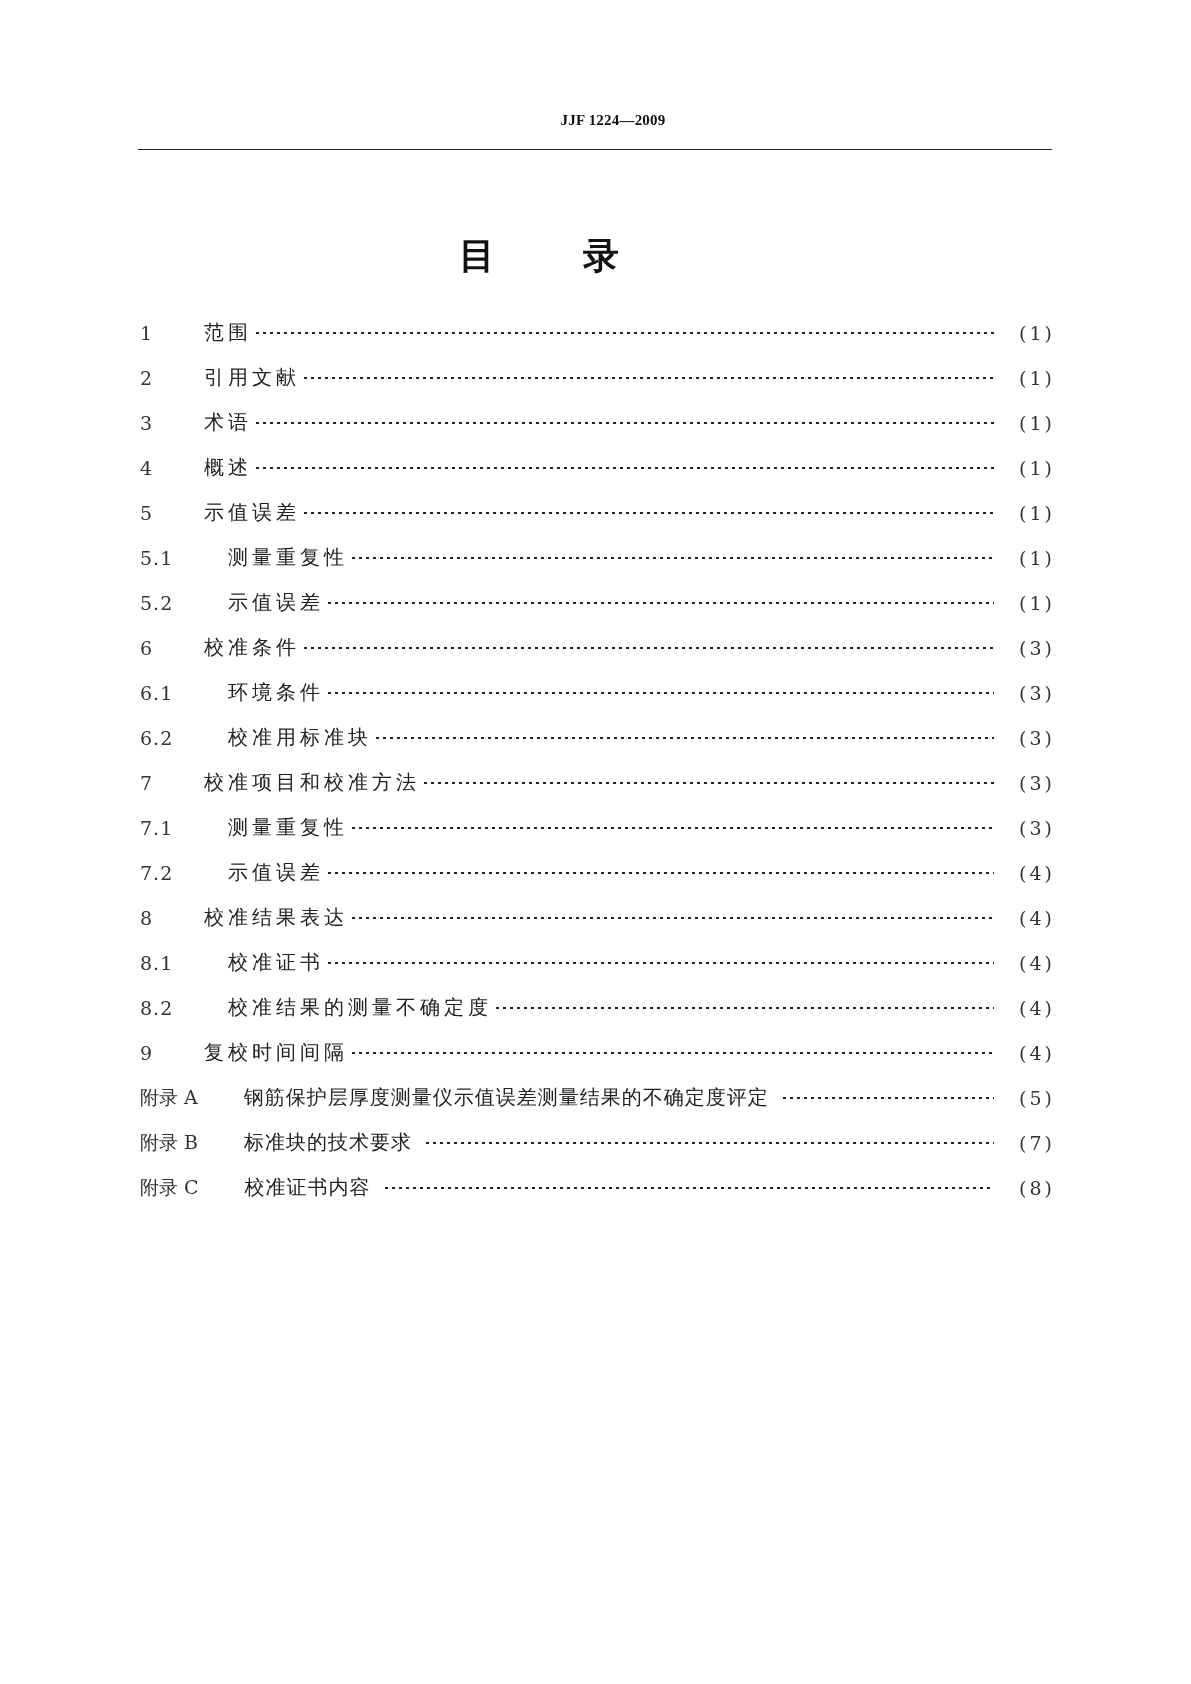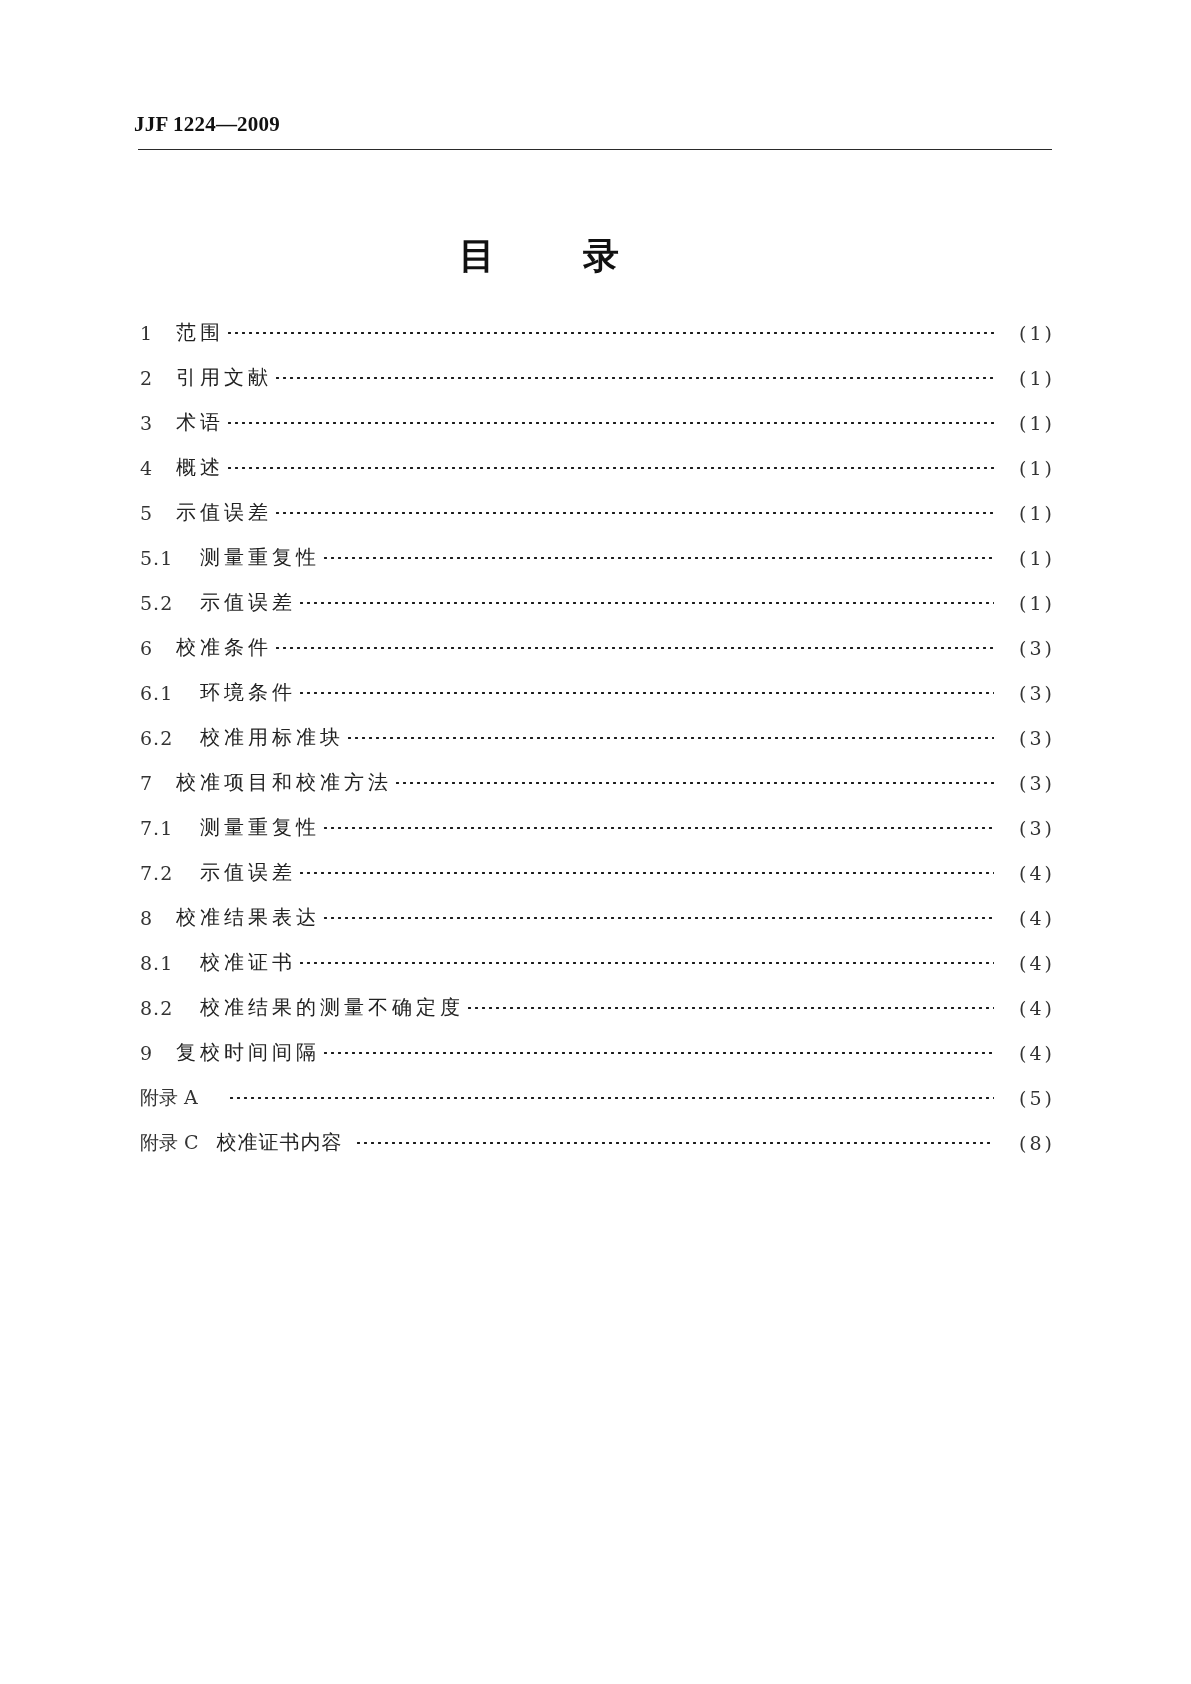--- a/index.html
+++ b/index.html
@@ -10,26 +10,27 @@
     body {
       width: 1191px;
       height: 1684px;
       position: relative;
       overflow: hidden;
       color: #1a1a1a;
       font-family: "DejaVu Serif", "Liberation Serif", serif;
     }
     .page-header {
       position: absolute;
-      left: 134px;
+      left: 156px;
       top: 112px;
       width: 914px;
+      text-align: center;
       font-family: "Liberation Serif", "DejaVu Serif", serif;
       font-weight: bold;
-      font-size: 21px;
+      font-size: 15px;
       letter-spacing: 0.2px;
       color: #111;
     }
     .header-rule {
       position: absolute;
       left: 138px;
       top: 149px;
       width: 914px;
       height: 0;
       border-top: 1.6px solid #2a2a2a;
@@ -70,20 +71,21 @@
     .toc-row.level1 .toc-num { width: 36px; }
     .toc-row.level2 .toc-num { width: 60px; }
     .toc-row.appendix .toc-num { width: auto; margin-right: 18px; letter-spacing: 0; }
     .toc-text {
       flex: 0 0 auto;
       font-family: "DejaVu Sans", "Liberation Sans", sans-serif;
       font-size: 20px;
       letter-spacing: 4px;
       color: #222;
       white-space: nowrap;
+      margin-left: 28px;
     }
     .toc-row.appendix .toc-text { letter-spacing: 1px; }
     .leader {
       flex: 1 1 auto;
       height: 20px;
       margin: 0 10px 0 2px;
       background-image: radial-gradient(circle, #1a1a1a 1.1px, transparent 1.4px);
       background-size: 7px 20px;
       background-repeat: repeat-x;
       background-position: left center;
@@ -207,22 +209,29 @@
     <span class="toc-page"><span>(</span><span class="paren">4</span><span>)</span></span>
   </div>
   <div class="toc-row level1">
     <span class="toc-num">9</span>
     <span class="toc-text">复校时间间隔</span>
     <span class="leader"></span>
     <span class="toc-page"><span>(</span><span class="paren">4</span><span>)</span></span>
   </div>
   <div class="toc-row appendix">
     <span class="toc-num">附录 A</span>
+    <span class="toc-text">钢筋保护层厚度测量仪示值误差测量结果的不确定度评定</span>
     <span class="leader"></span>
     <span class="toc-page"><span>(</span><span class="paren">5</span><span>)</span></span>
+  </div>
+  <div class="toc-row appendix">
+    <span class="toc-num">附录 B</span>
+    <span class="toc-text">标准块的技术要求</span>
+    <span class="leader"></span>
+    <span class="toc-page"><span>(</span><span class="paren">7</span><span>)</span></span>
   </div>
   <div class="toc-row appendix">
     <span class="toc-num">附录 C</span>
     <span class="toc-text">校准证书内容</span>
     <span class="leader"></span>
     <span class="toc-page"><span>(</span><span class="paren">8</span><span>)</span></span>
   </div>
 </div>
 
 </body></html>

